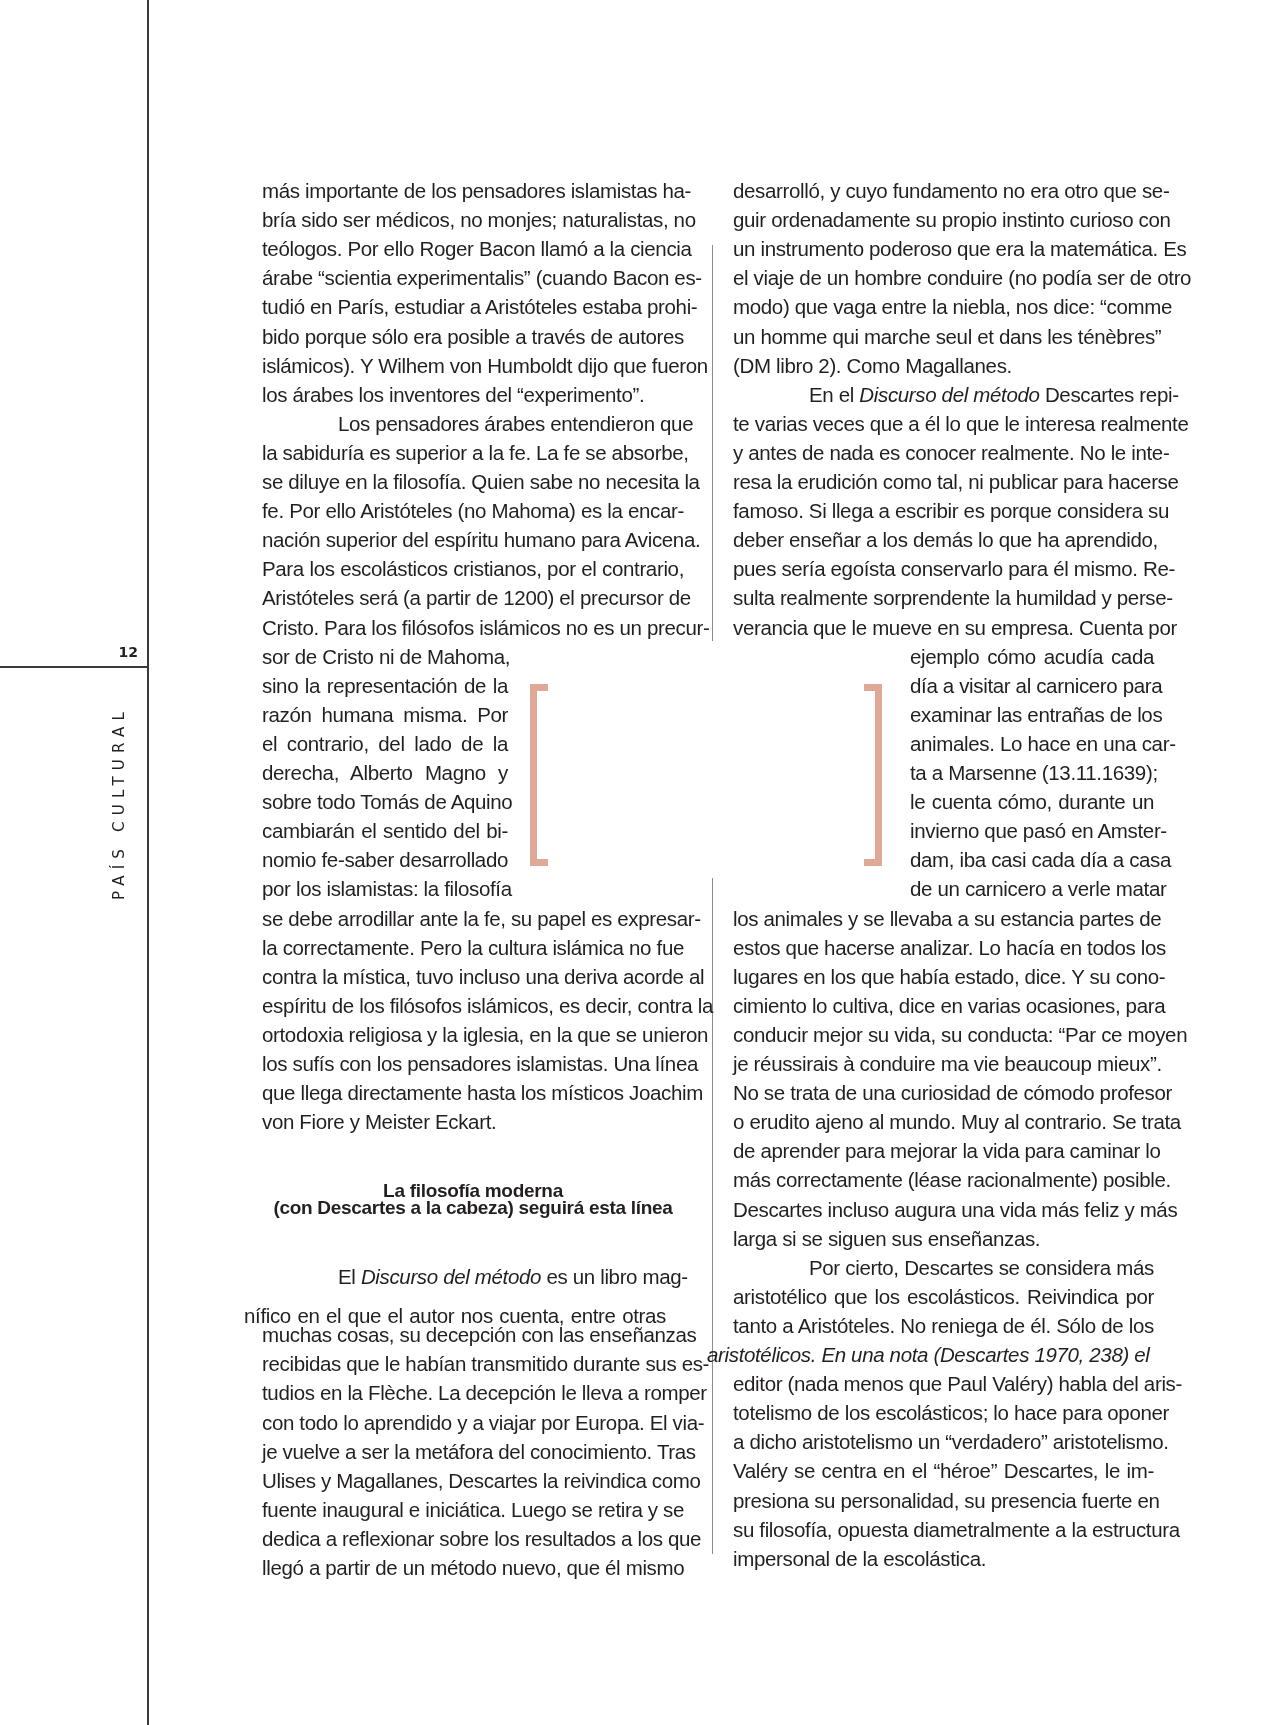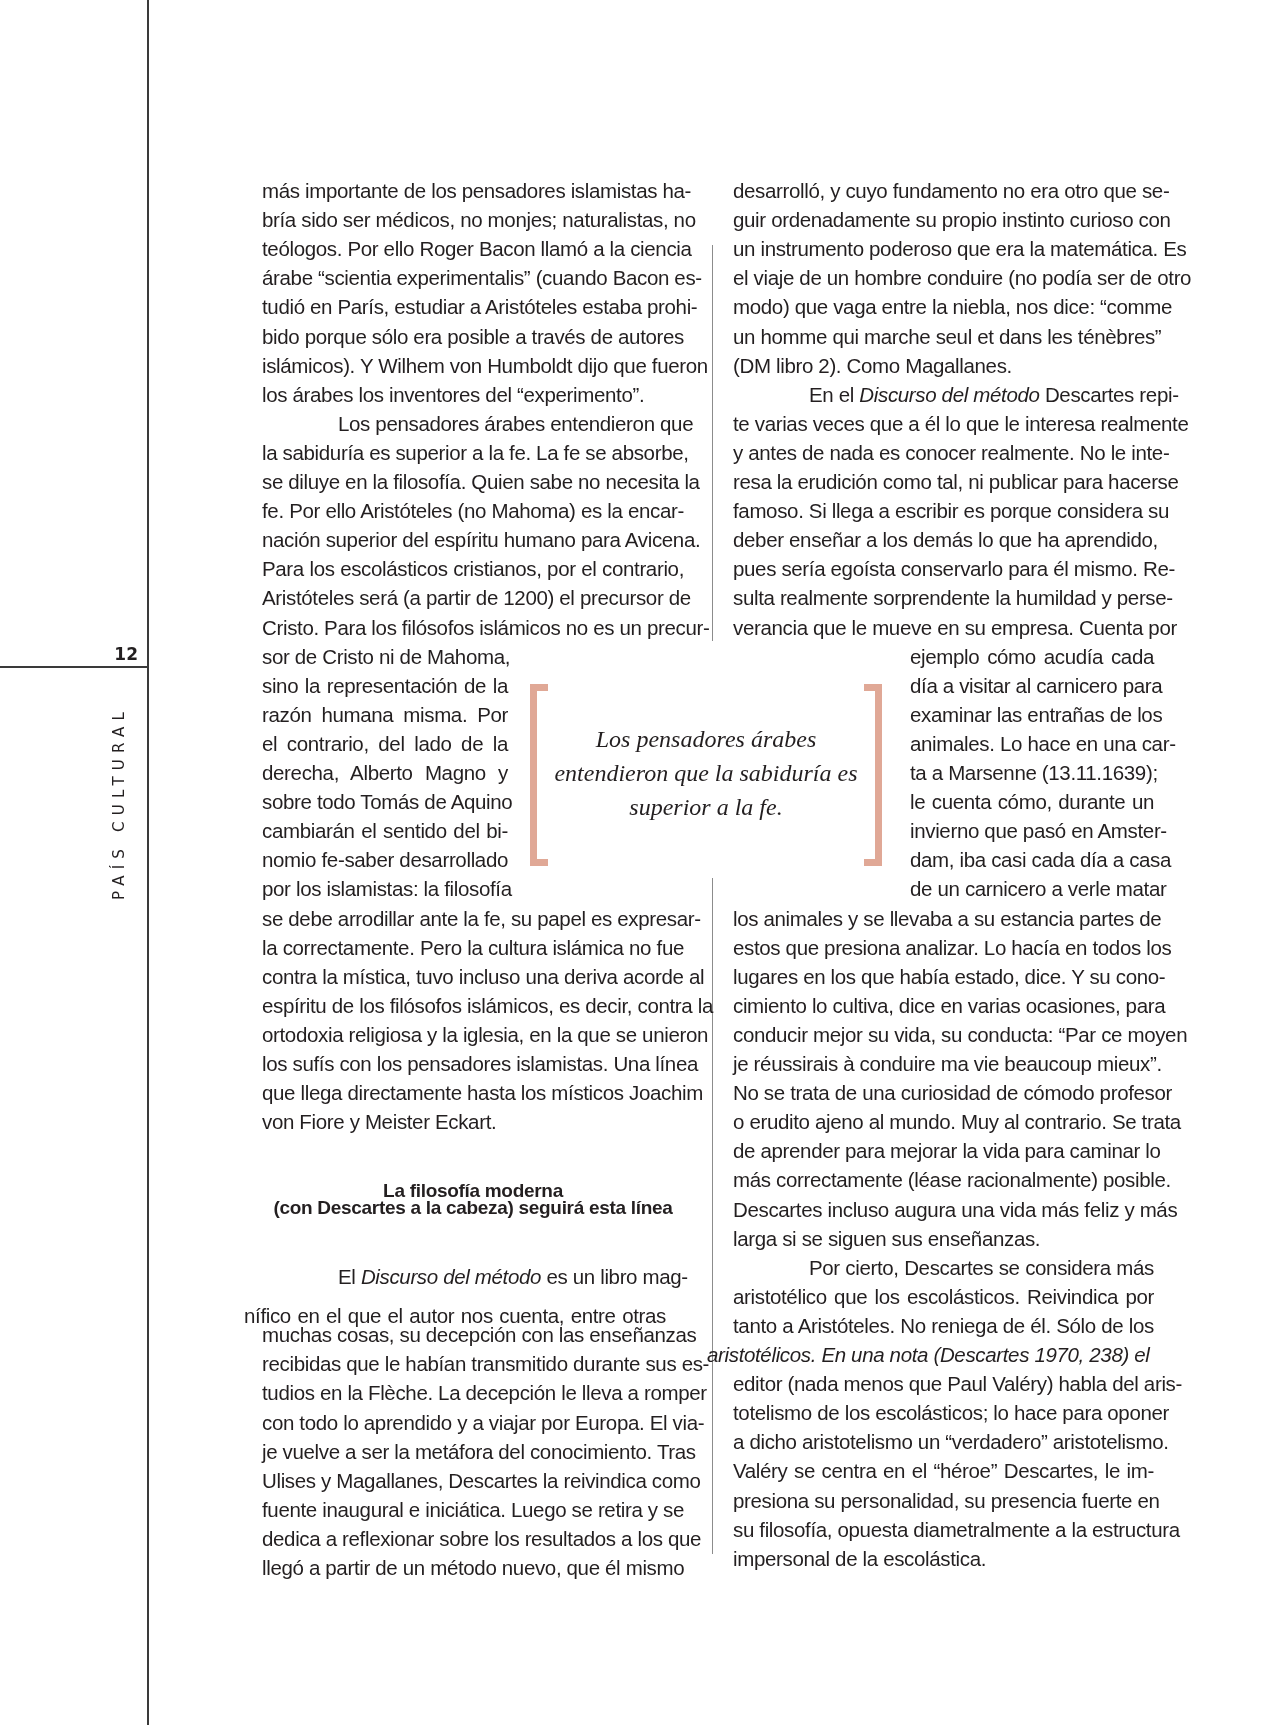--- a/index.html
+++ b/index.html
@@ -1,21 +1,21 @@
 <!DOCTYPE html>
 <html><head>
 <meta charset="utf-8">
 <style>
   html, body { margin:0; padding:0; }
   body { width:1275px; height:1725px; background:#ffffff; position:relative; overflow:hidden;
          font-family:"Liberation Sans", sans-serif; color:#231f20; }
   .vrule { position:absolute; left:147px; top:0; width:1.5px; height:1725px; background:#3a3a3a; }
   .hrule { position:absolute; left:0; top:666px; width:148px; height:1.5px; background:#3a3a3a; }
   .pagenum { position:absolute; left:90px; top:644px; width:48px; text-align:right;
-             font-family:"DejaVu Sans", sans-serif; font-weight:bold; font-size:17px; color:#231f20; }
+             font-family:"DejaVu Sans", sans-serif; font-weight:bold; font-size:14px; color:#231f20; }
   .section { position:absolute; left:110px; top:900px; transform-origin:0 0; transform:rotate(-90deg);
              font-family:"DejaVu Sans", sans-serif; font-size:15px; letter-spacing:6.2px; color:#231f20; white-space:nowrap; }
   .line { position:absolute; height:29px; font-size:20.5px; line-height:29px; white-space:nowrap;
           text-align:justify; text-align-last:justify; transform-origin:0 50%; letter-spacing:-0.35px; }
   .line.last { text-align-last:left; }
   .line i { font-style:italic; }
   .heading { position:absolute; left:262px; width:422px; text-align:center; font-weight:bold;
              font-size:19px; line-height:29px; letter-spacing:-0.3px; }
   .divider { position:absolute; left:712px; width:1px; background:#8c8c8c; }
   .quote-box { position:absolute; left:530px; top:684px; width:352px; height:182px; }
@@ -33,21 +33,20 @@
 <div class="hrule"></div>
 <div class="pagenum">12</div>
 <div class="section">PAÍS CULTURAL</div>
 
 <div class="divider" style="top:245px;height:396px;"></div>
 <div class="divider" style="top:878px;height:676px;"></div>
 
 <div class="quote-box">
   <div class="bracket-l"></div>
   <div class="bracket-r"></div>
-  <div class="quote-text">Los pensadores árabes entendieron que la sabiduría es superior a la fe.</div>
 </div>
 
 <div id="left-col"></div>
 <div class="heading" style="top:1164px;margin-top:12px;">La filosofía moderna</div>
 <div class="heading" style="top:1193px;">(con Descartes a la cabeza) seguirá esta línea</div>
 
 <div id="right-col"></div>
 
 <div class="line" style="left: 262px; top: 176px; width: 422px;">más importante de los pensadores islamistas ha-</div>
 <div class="line" style="left: 262px; top: 205.1px; width: 422px;">bría sido ser médicos, no monjes; naturalistas, no</div>
@@ -112,21 +111,21 @@
 <div class="line" style="left: 910px; top: 641.6px; width: 244px;">ejemplo cómo acudía cada</div>
 <div class="line" style="left: 910px; top: 670.7px; width: 244px;">día a visitar al carnicero para</div>
 <div class="line" style="left: 910px; top: 699.8px; width: 244px;">examinar las entrañas de los</div>
 <div class="line" style="left: 910px; top: 728.9px; width: 244px;">animales. Lo hace en una car-</div>
 <div class="line" style="left: 910px; top: 758px; width: 244px;">ta a Marsenne (13.11.1639);</div>
 <div class="line" style="left: 910px; top: 787.1px; width: 244px;">le cuenta cómo, durante un</div>
 <div class="line" style="left: 910px; top: 816.2px; width: 244px;">invierno que pasó en Amster-</div>
 <div class="line" style="left: 910px; top: 845.3px; width: 244px;">dam, iba casi cada día a casa</div>
 <div class="line" style="left: 910px; top: 874.4px; width: 244px;">de un carnicero a verle matar</div>
 <div class="line" style="left: 733px; top: 903.5px; width: 421px;">los animales y se llevaba a su estancia partes de</div>
-<div class="line" style="left: 733px; top: 932.6px; width: 421px;">estos que presiona analizar. Lo hacía en todos los</div>
+<div class="line" style="left: 733px; top: 932.6px; width: 421px;">estos que hacerse analizar. Lo hacía en todos los</div>
 <div class="line" style="left: 733px; top: 961.7px; width: 421px;">lugares en los que había estado, dice. Y su cono-</div>
 <div class="line" style="left: 733px; top: 990.8px; width: 421px;">cimiento lo cultiva, dice en varias ocasiones, para</div>
 <div class="line" style="left: 733px; top: 1019.9px; width: 421px;">conducir mejor su vida, su conducta: “Par ce moyen</div>
 <div class="line" style="left: 733px; top: 1049px; width: 421px;">je réussirais à conduire ma vie beaucoup mieux”.</div>
 <div class="line" style="left: 733px; top: 1078.1px; width: 421px;">No se trata de una curiosidad de cómodo profesor</div>
 <div class="line" style="left: 733px; top: 1107.2px; width: 421px;">o erudito ajeno al mundo. Muy al contrario. Se trata</div>
 <div class="line" style="left: 733px; top: 1136.3px; width: 421px;">de aprender para mejorar la vida para caminar lo</div>
 <div class="line" style="left: 733px; top: 1165.4px; width: 421px;">más correctamente (léase racionalmente) posible.</div>
 <div class="line" style="left: 733px; top: 1194.5px; width: 421px;">Descartes incluso augura una vida más feliz y más</div>
 <div class="line last" style="left: 733px; top: 1223.6px; width: 421px;">larga si se siguen sus enseñanzas.</div>

